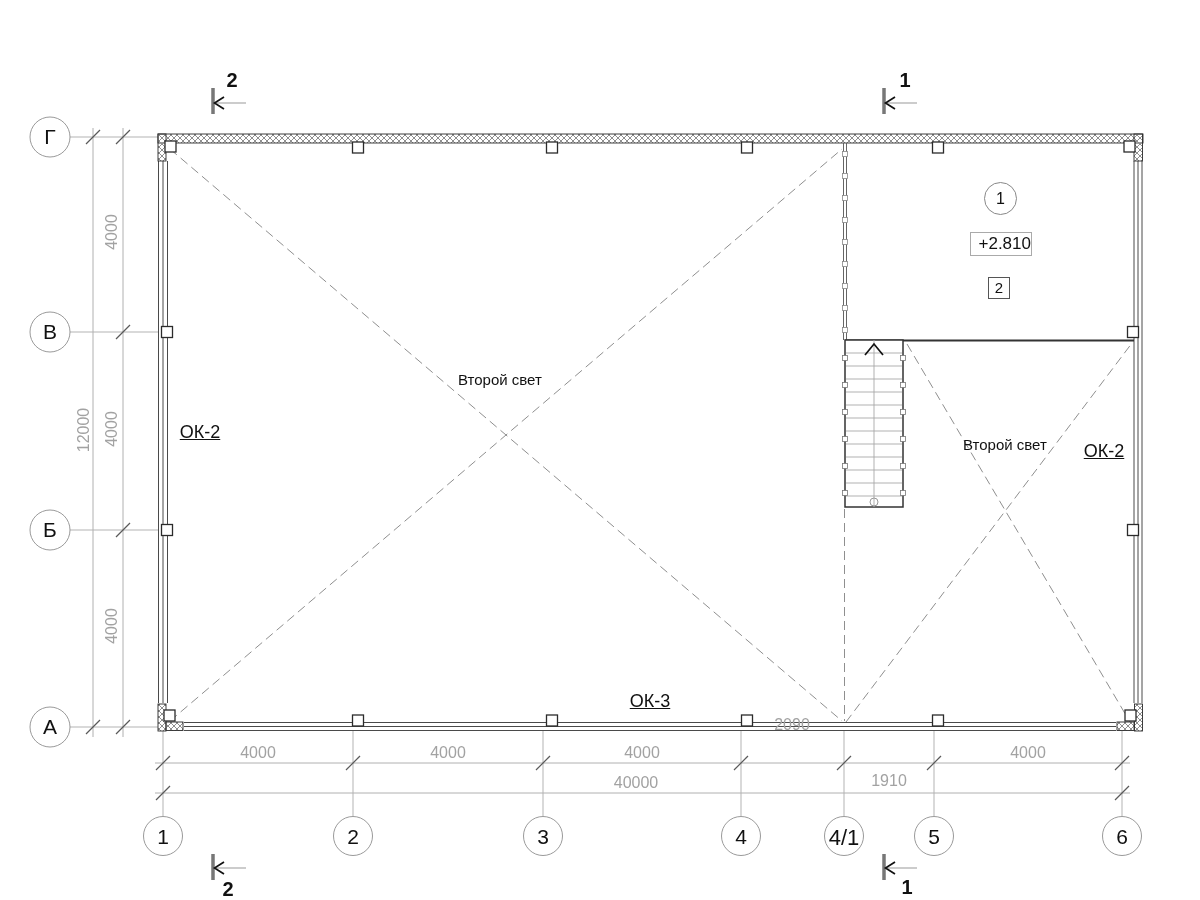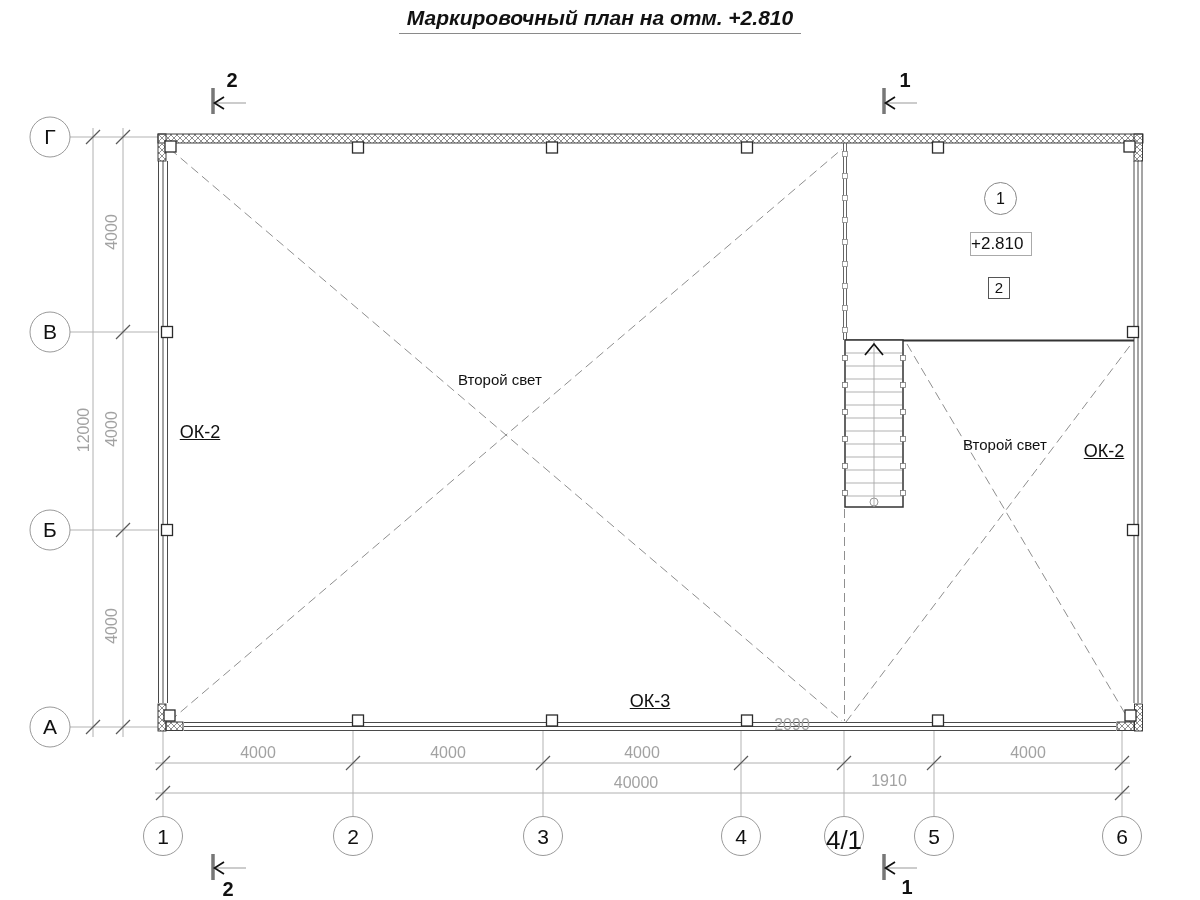--- a/index.html
+++ b/index.html
@@ -13,21 +13,21 @@
   .axc{position:absolute;width:44px;text-align:center;font-size:21px;color:#111;}
   .dimh{position:absolute;width:80px;text-align:center;font-size:16px;color:#a2a2a2;}
   .dimv{position:absolute;width:80px;text-align:center;font-size:16px;color:#a2a2a2;
         transform:rotate(-90deg);}
   .oklbl{position:absolute;width:84px;text-align:center;font-size:18px;color:#111;text-decoration:underline;}
   .void{position:absolute;width:90px;text-align:left;font-size:15px;line-height:17px;color:#111;}
   .seclbl{position:absolute;width:36px;text-align:center;font-size:20px;font-weight:600;color:#111;}
   .marker-circle{position:absolute;left:984px;top:182px;width:31px;height:31px;border:1px solid #888;
         border-radius:50%;text-align:center;line-height:31px;font-size:16px;}
   .marker-elev{position:absolute;left:970px;top:232px;width:60px;height:22px;border:1px solid #aaa;
-        text-align:left;line-height:22px;font-size:17px;}
+        text-align:right;line-height:22px;font-size:17px;}
   .marker-sq{position:absolute;left:988px;top:277px;width:20px;height:20px;border:1.3px solid #555;
         text-align:center;line-height:20px;font-size:15px;}
 </style>
 </head>
 <body>
 
 <div class="canvas">
 
 <svg width="1200" height="900" viewBox="0 0 1200 900">
   <defs>
@@ -209,34 +209,31 @@
     <line x1="214" y1="868" x2="246" y2="868" stroke="#999" stroke-width="1"></line>
     <polyline points="224,862 214.5,868 224,874" fill="none" stroke="#111" stroke-width="1.7"></polyline>
   </g>
   <g>
     <line x1="884" y1="854" x2="884" y2="880" stroke="#777" stroke-width="3.5"></line>
     <line x1="885" y1="868" x2="917" y2="868" stroke="#999" stroke-width="1"></line>
     <polyline points="895,862 885.5,868 895,874" fill="none" stroke="#111" stroke-width="1.7"></polyline>
   </g>
 </svg>
 
-<div class="title-wrap">
-  <span class="title">Маркировочный план на отм. +2.810</span>
-</div>
 
 <div class="axc txt" style="left:28px;top:125px;">Г</div>
 <div class="axc txt" style="left:28px;top:320px;">В</div>
 <div class="axc txt" style="left:28px;top:518px;">Б</div>
 <div class="axc txt" style="left:28px;top:715px;">А</div>
 
 <div class="axc txt" style="left:141px;top:825px;">1</div>
 <div class="axc txt" style="left:331px;top:825px;">2</div>
 <div class="axc txt" style="left:521px;top:825px;">3</div>
 <div class="axc txt" style="left:719px;top:825px;">4</div>
-<div class="axc txt" style="left:822px;top:825px;font-size:26px;">4/1</div>
+<div class="axc txt" style="left:822px;top:825px;font-size:22px;">4/1</div>
 <div class="axc txt" style="left:912px;top:825px;">5</div>
 <div class="axc txt" style="left:1100px;top:825px;">6</div>
 
 <div class="dimh" style="left:218px;top:744px;">4000</div>
 <div class="dimh" style="left:408px;top:744px;">4000</div>
 <div class="dimh" style="left:602px;top:744px;">4000</div>
 <div class="dimh" style="left:752px;top:716px;">2090</div>
 <div class="dimh" style="left:849px;top:744px;margin-top:28px;">1910</div>
 <div class="dimh" style="left:988px;top:744px;">4000</div>
 <div class="dimh" style="left:596px;top:774px;">40000</div>

